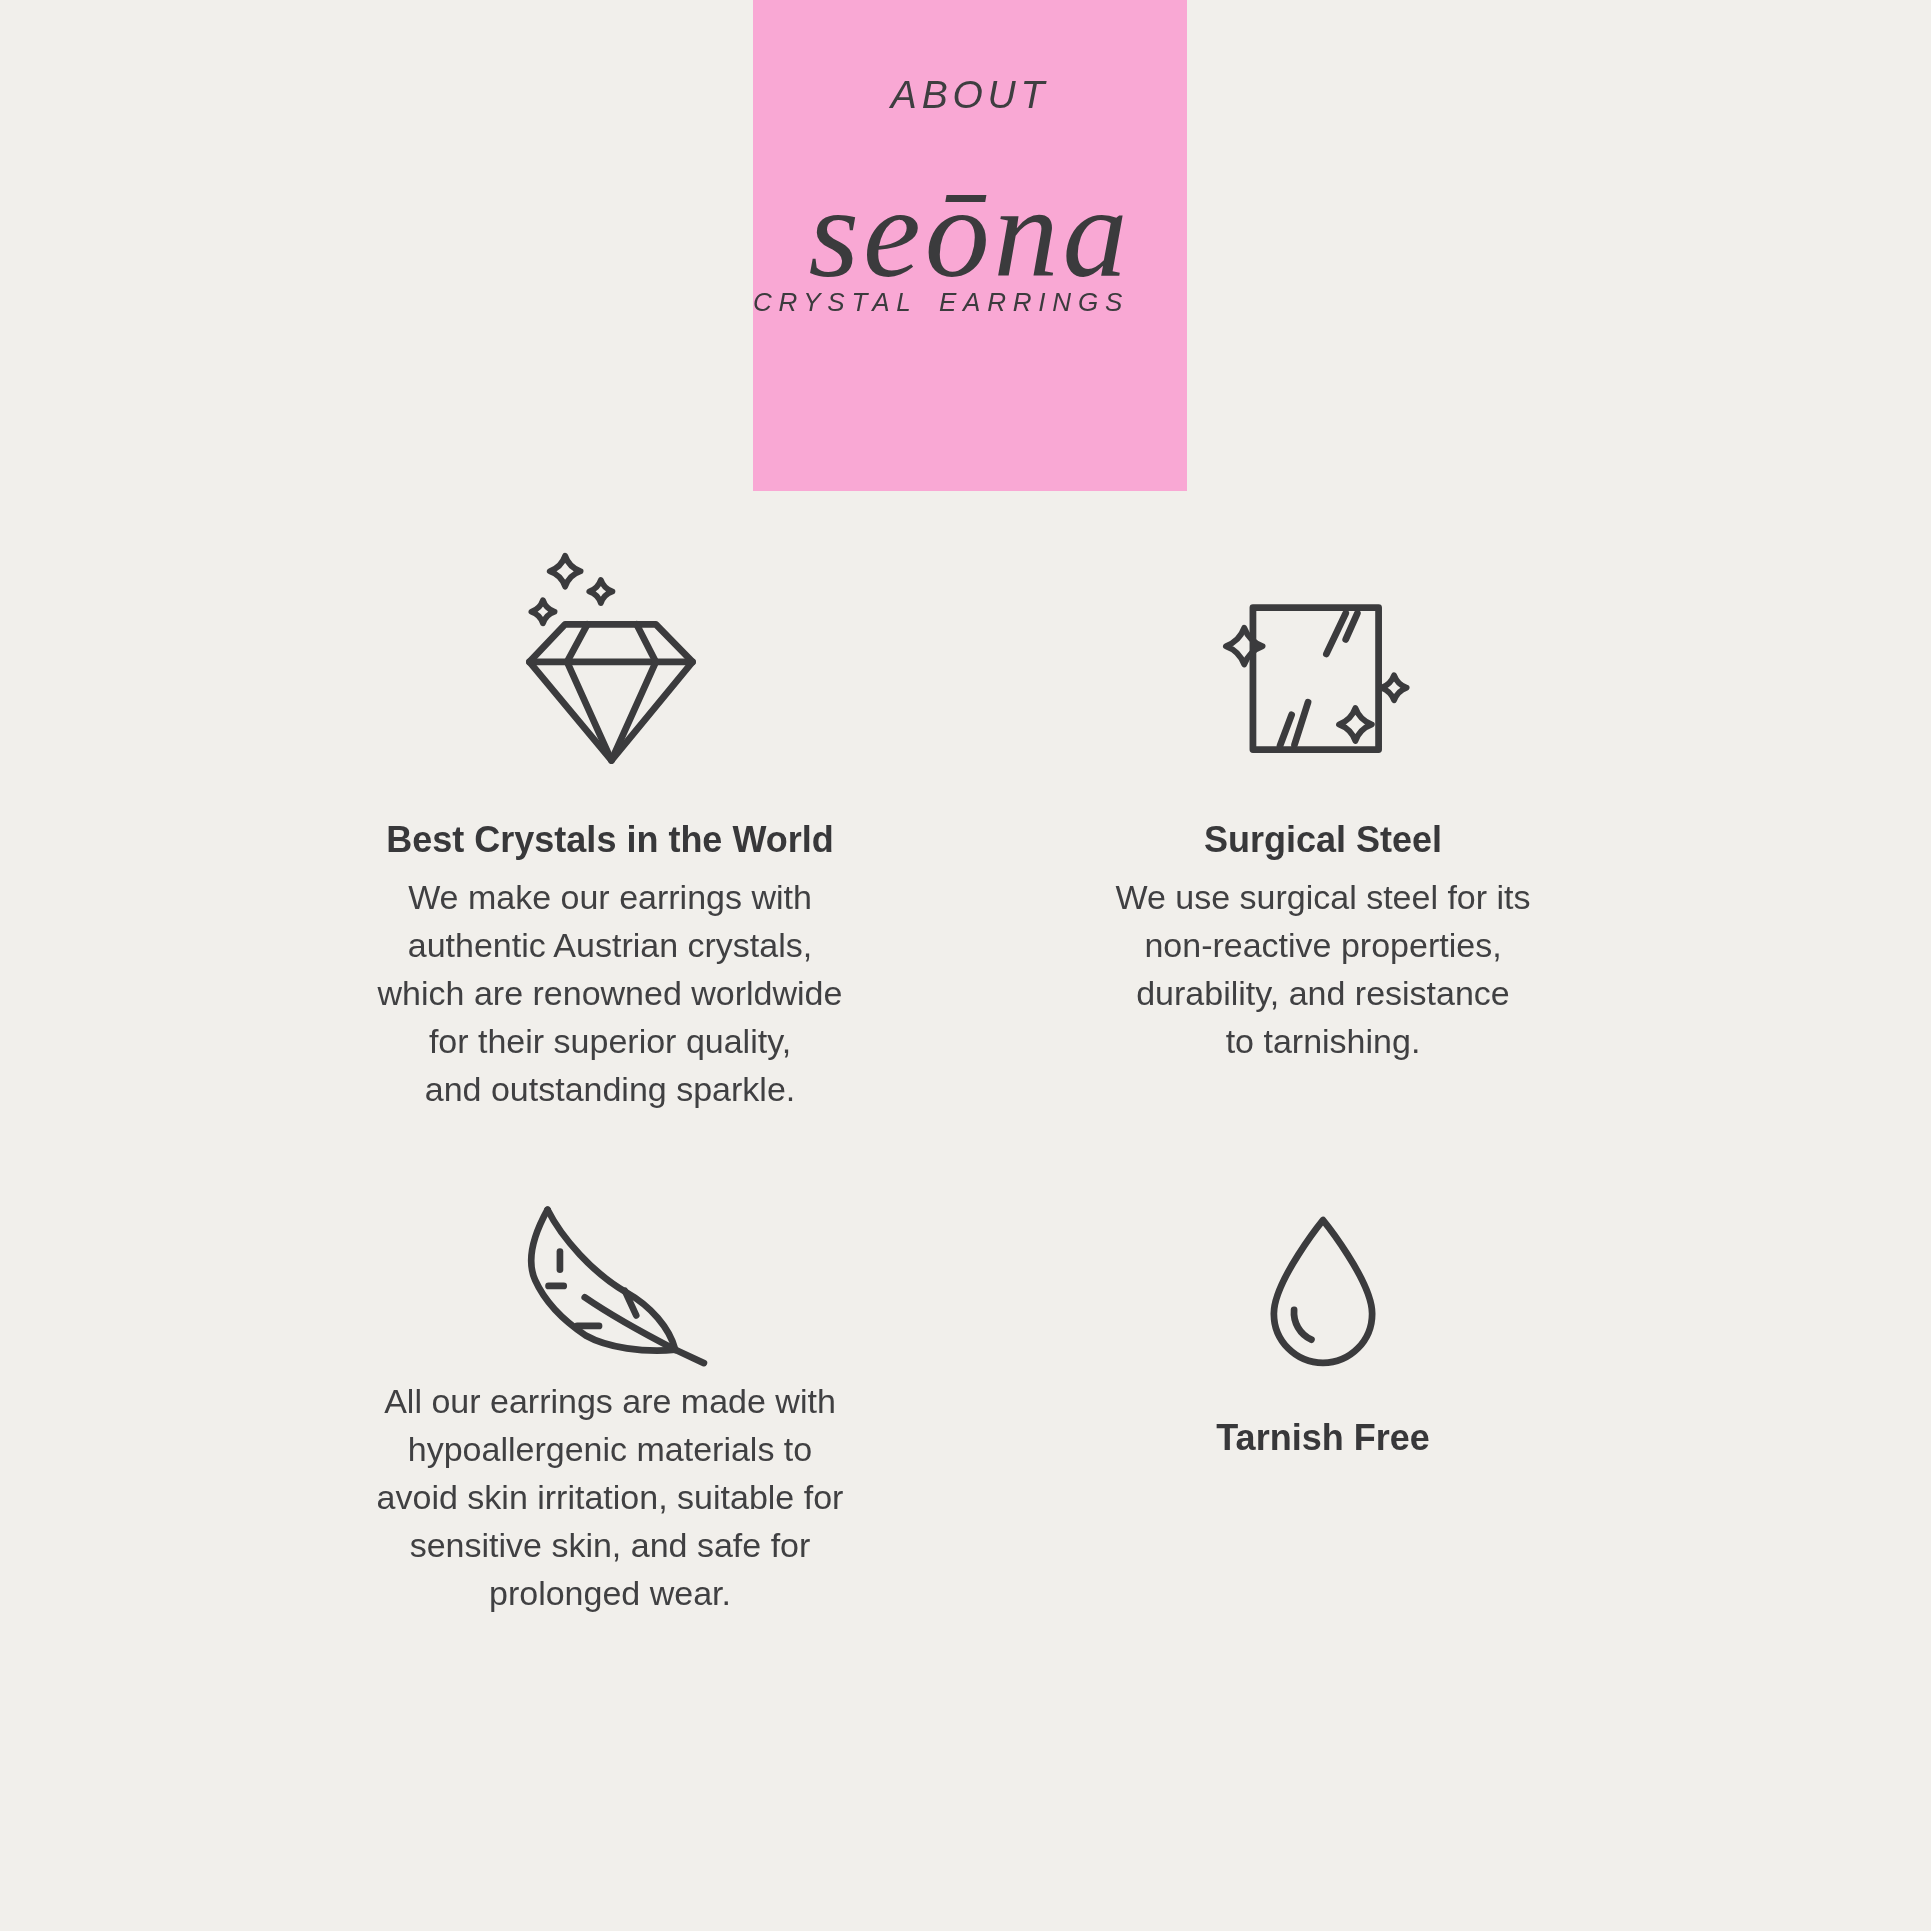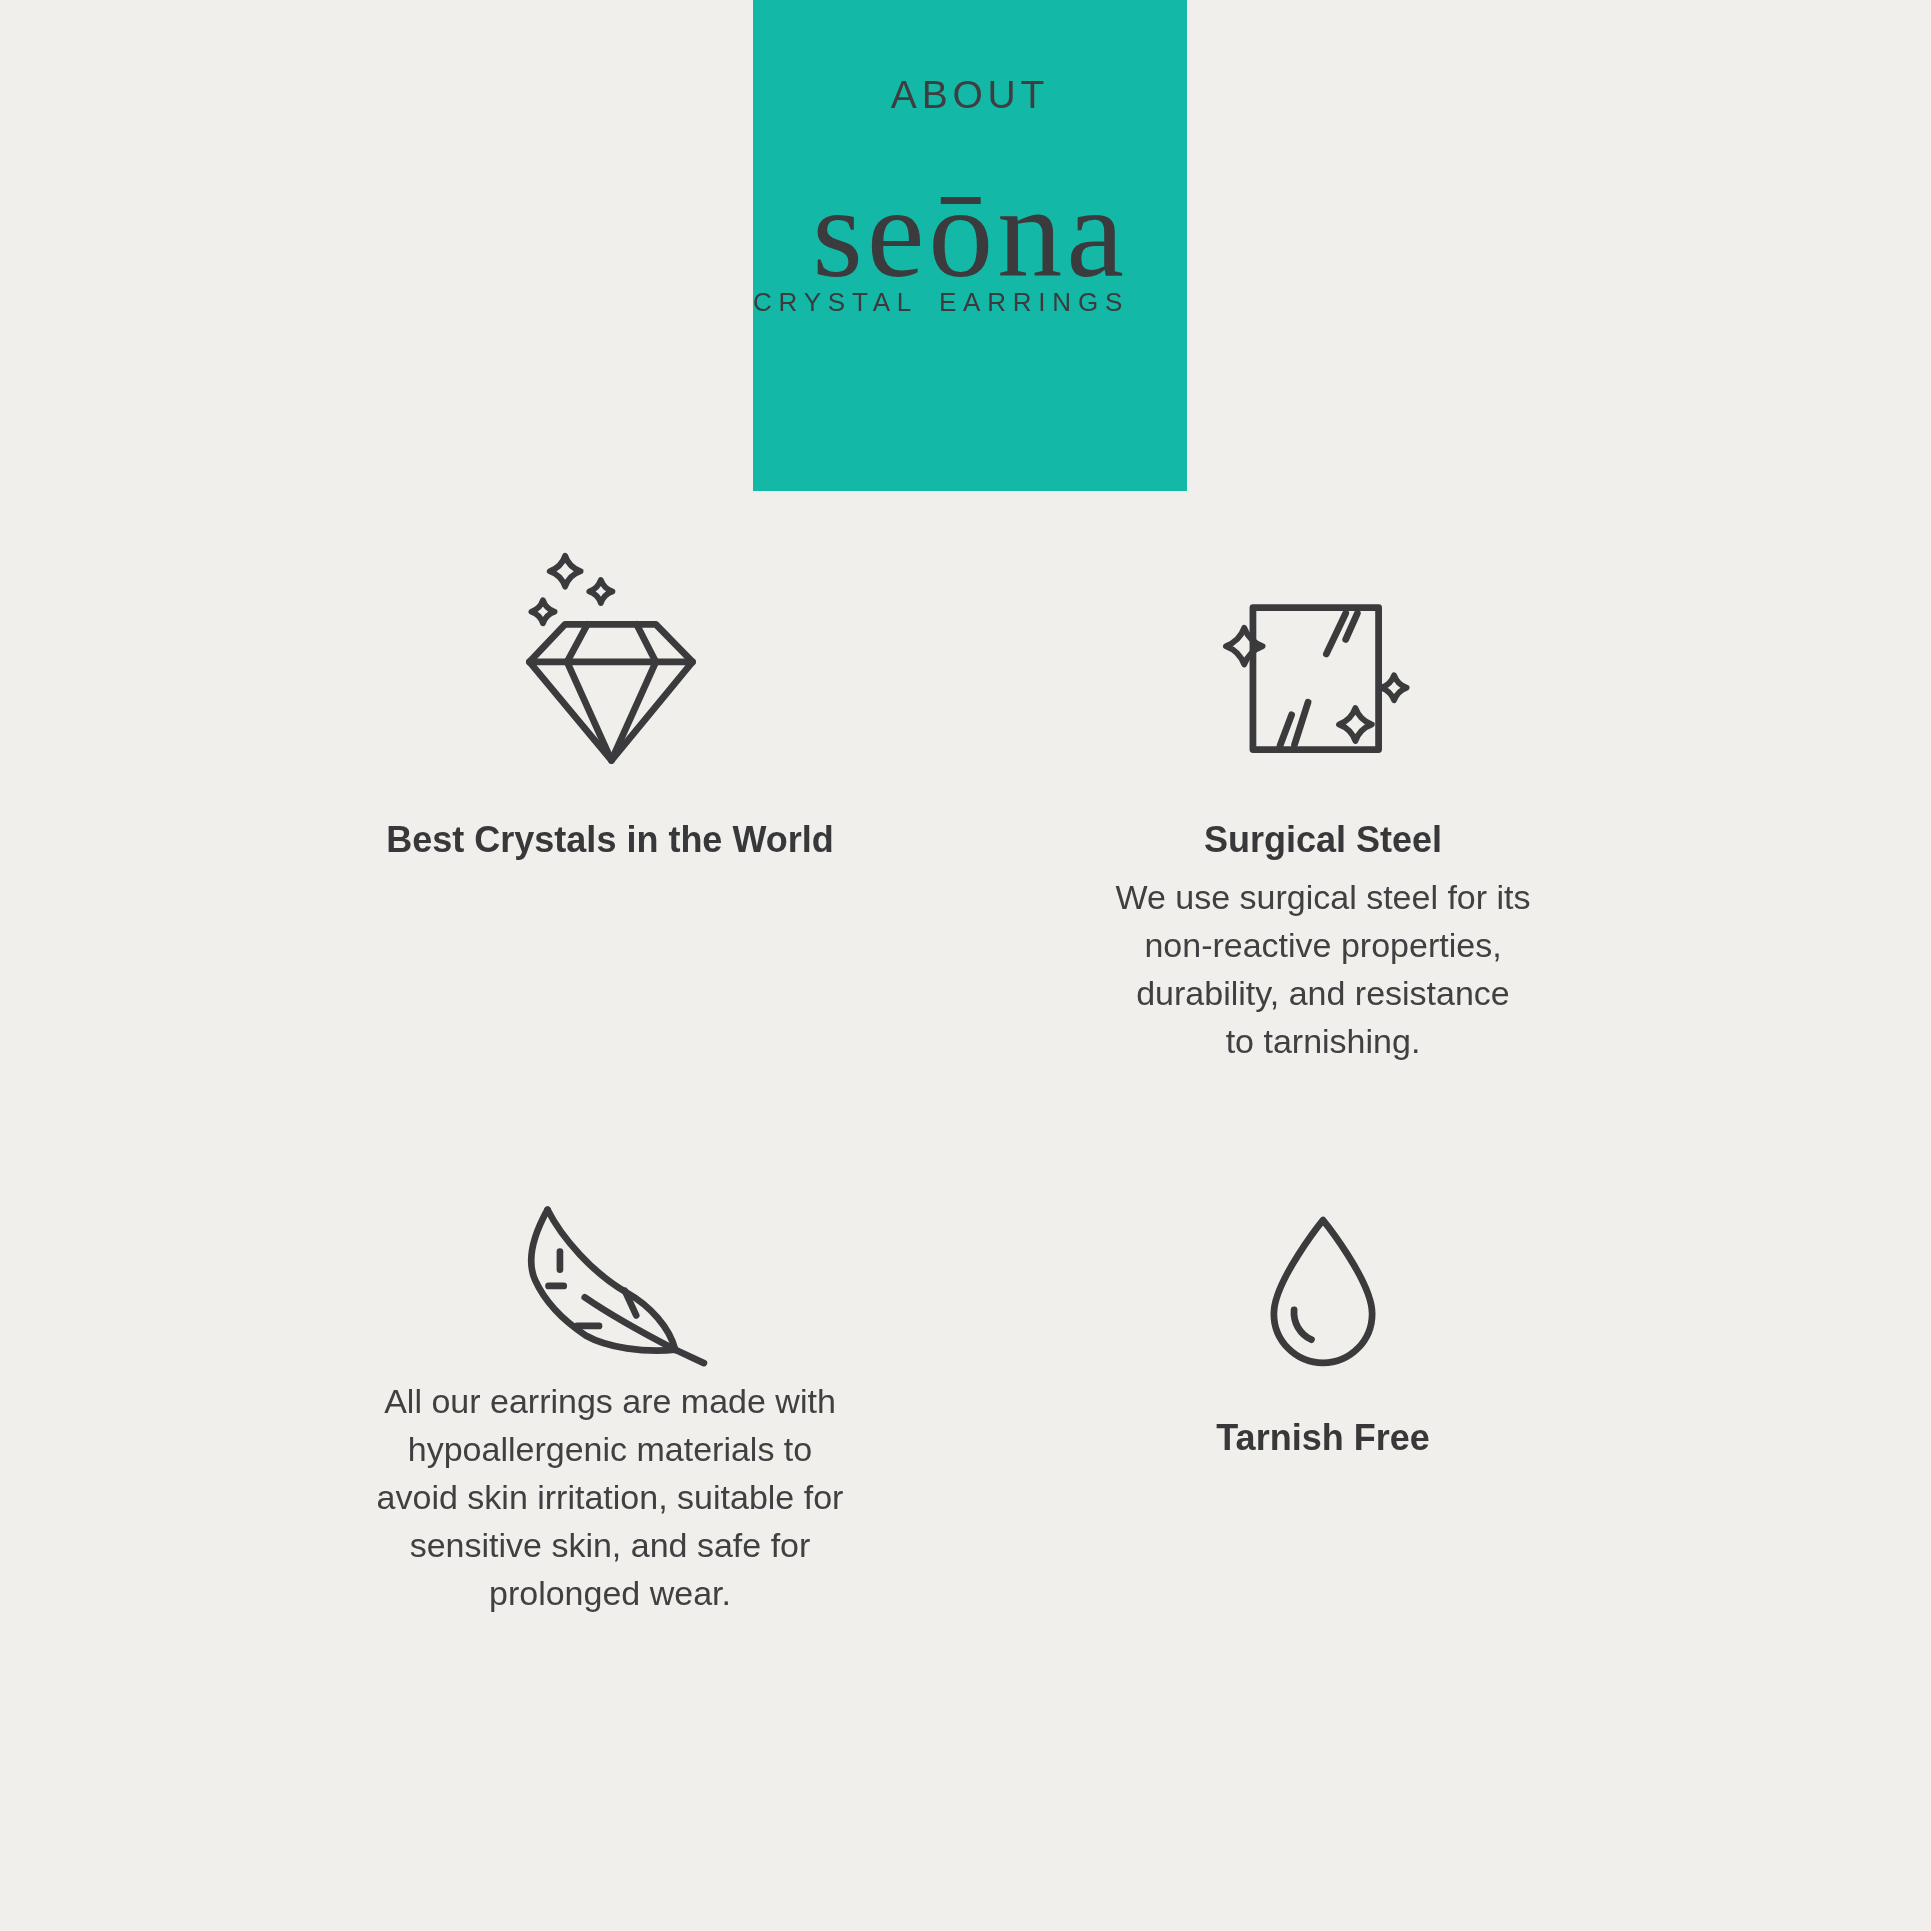--- a/index.html
+++ b/index.html
@@ -49,39 +49,44 @@
   svg { display:block; overflow:visible; }
   .stroke {
     fill:none; stroke:#3b3b3d; stroke-width:7;
     stroke-linecap:round; stroke-linejoin:round;
   }
   .spark { fill:none; stroke:#3b3b3d; stroke-width:6; stroke-linejoin:round; }
 </style>
 </head>
 <body style="background: rgb(241, 239, 235);">
 
-<div class="card" style="background: #14b8a6;">
+<div class="card" style="background: #f9a8d4; font-style: italic;">
   <div class="about">ABOUT</div>
   <div class="brand">seōna</div>
   <div class="tagline">CRYSTAL EARRINGS</div>
 </div>
 
 <div class="feature row1" id="feature-crystals">
   <div class="icon-box">
     <svg width="193" height="220" viewBox="0 0 200 228">
       <path class="spark" d="M53,6 Q57,18 69,22 Q57,26 53,38 Q49,26 37,22 Q49,18 53,6 Z"></path>
       <path class="spark" d="M90,31 Q93,40 102,43 Q93,46 90,55 Q87,46 78,43 Q87,40 90,31 Z"></path>
       <path class="spark" d="M30,52 Q33,61 42,64 Q33,67 30,76 Q27,67 18,64 Q27,61 30,52 Z"></path>
       <path class="stroke" d="M16,116 L53,77 L147,77 L185,116 L101,218 Z"></path>
       <path class="stroke" d="M16,116 L185,116"></path>
       <path class="stroke" d="M76,77 L55,116 L101,218"></path>
       <path class="stroke" d="M127,77 L147,116 L101,218"></path>
     </svg>
   </div>
   <div class="feature-title">Best Crystals in the World</div>
+  <div class="feature-body">We make our earrings with
+authentic Austrian crystals,
+which are renowned worldwide
+for their superior quality,
+and outstanding sparkle.</div>
 </div>
 
 <div class="feature row1" id="feature-steel">
   <div class="icon-box">
     <svg width="203" height="179" viewBox="0 0 210 185">
       <rect class="stroke" x="32" y="17" width="130" height="147"></rect>
       <path class="stroke" d="M108,65 L128,23"></path>
       <path class="stroke" d="M128,50 L140,23"></path>
       <path class="stroke" d="M60,160 L72,128"></path>
       <path class="stroke" d="M75,159 L89,115"></path>

